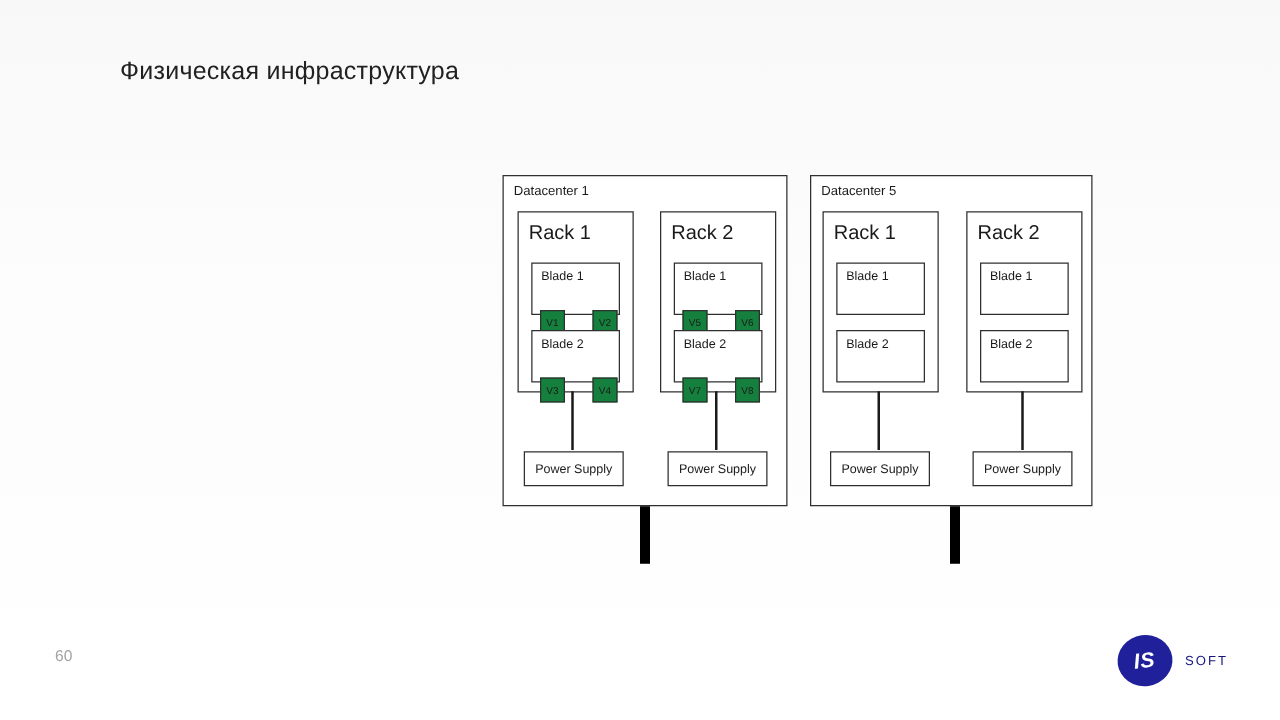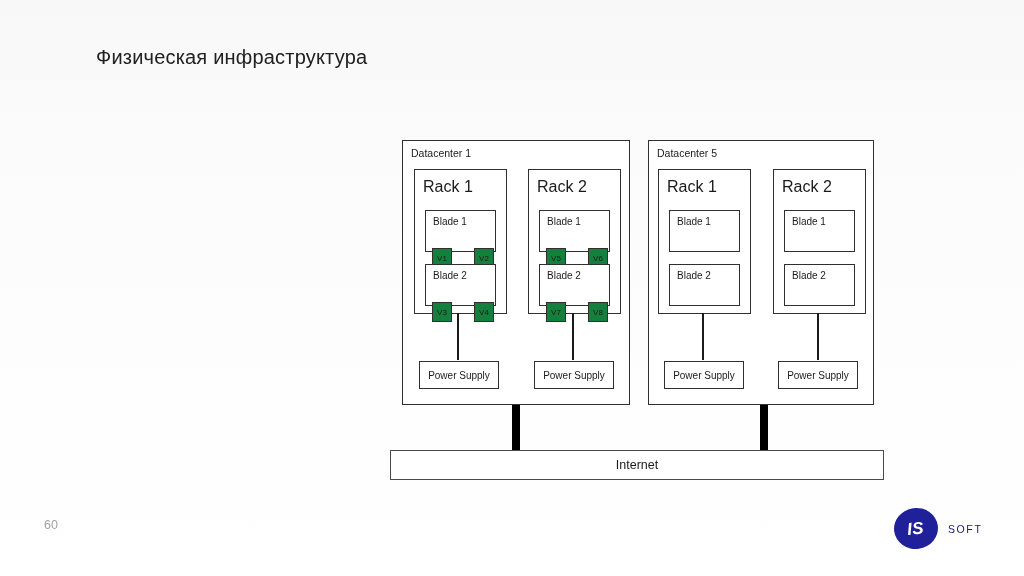--- a/index.html
+++ b/index.html
@@ -227,21 +227,20 @@
   </div>
 
   <div class="thin-line" style="left:457px;"></div>
   <div class="thin-line" style="left:572px;"></div>
   <div class="thin-line" style="left:702px;"></div>
   <div class="thin-line" style="left:817px;"></div>
 
   <div class="thick-line" style="left:512px;"></div>
   <div class="thick-line" style="left:760px;"></div>
 
-  <div class="box internet-box">Internet</div>
 
   <div class="page-number">60</div>
 
   <div class="logo">
     <div class="logo-circle" id="logo-circle" style="background: rgb(32, 32, 154);">
       <span class="logo-circle-text">IS</span>
     </div>
     <span class="logo-brand-text" id="logo-brand" style="color: rgb(21, 21, 125);">SOFT</span>
   </div>
 

